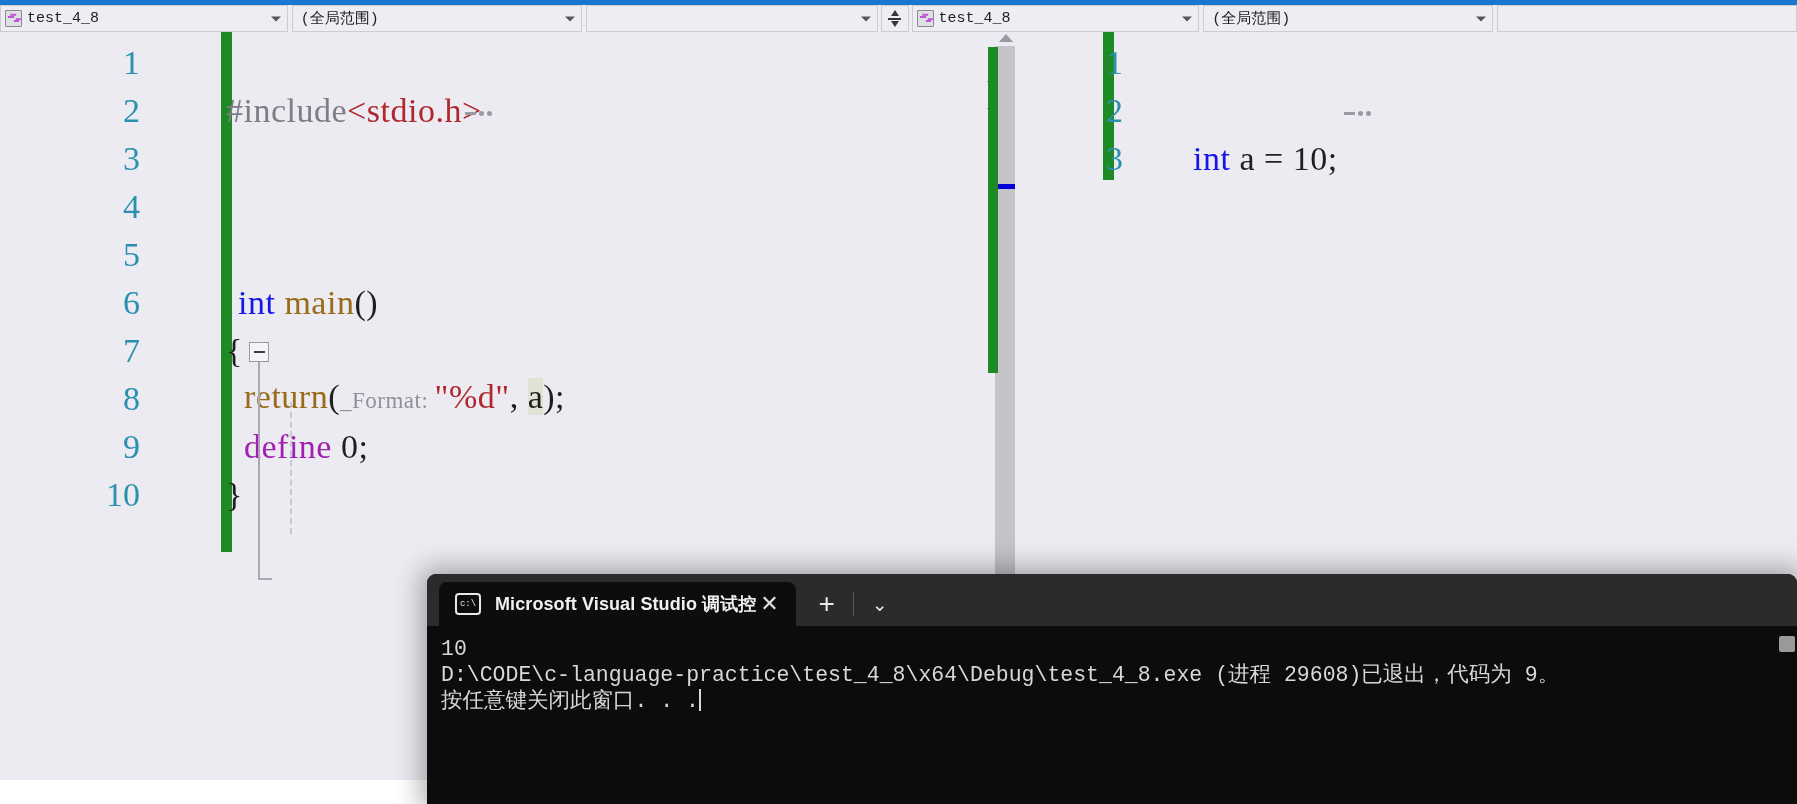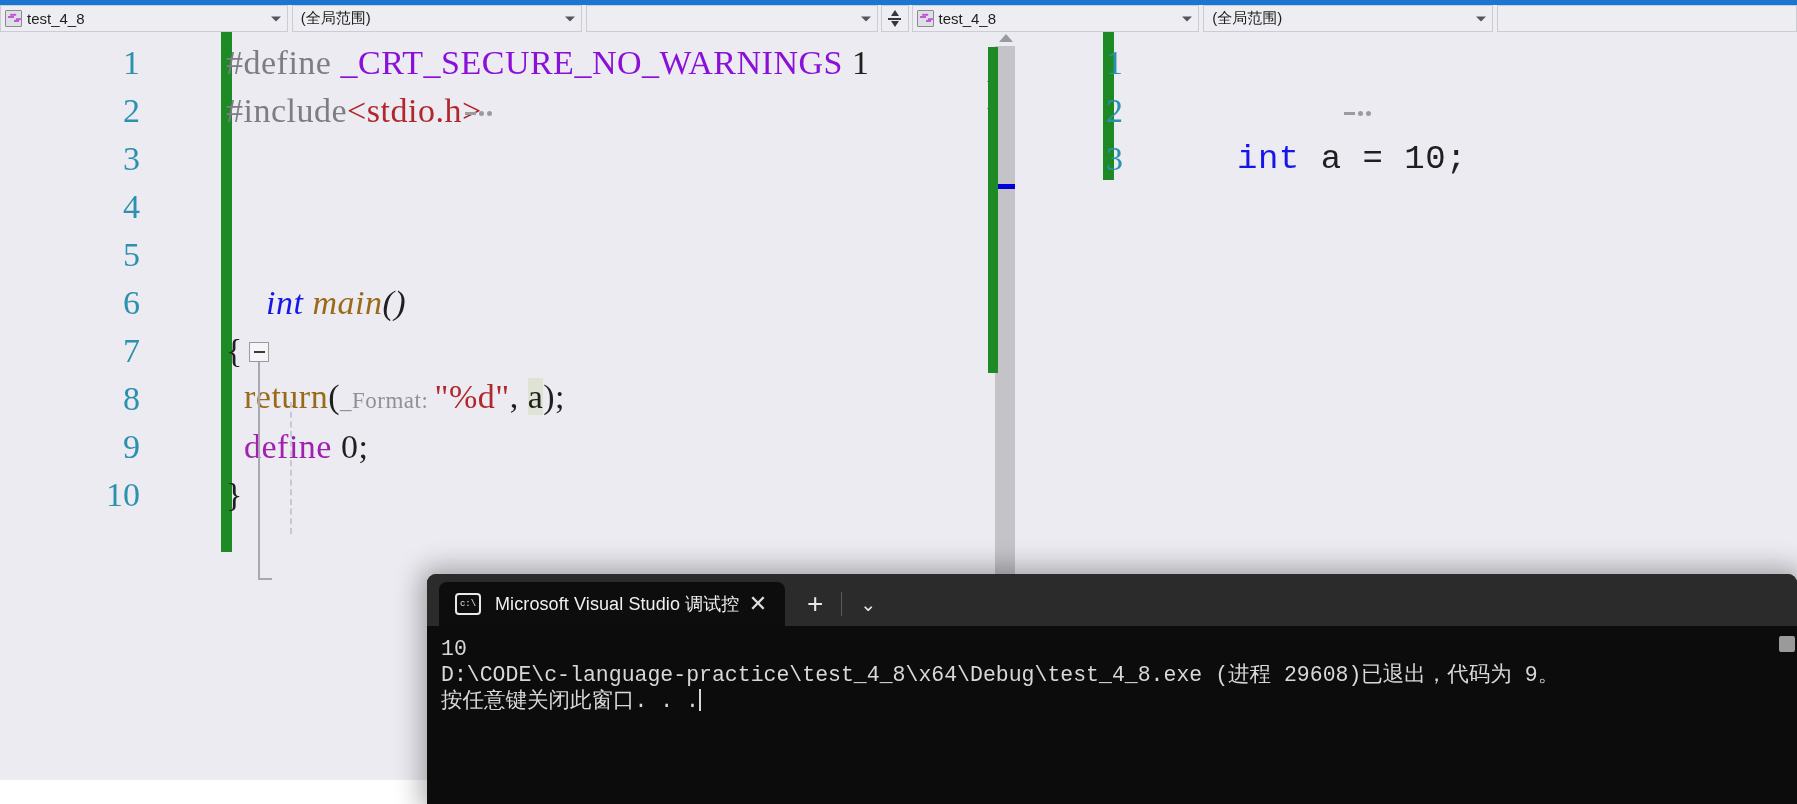--- a/index.html
+++ b/index.html
@@ -19,21 +19,21 @@
   .combo {
     position: relative; height: 27px; background: #eeeef2;
     border: 1px solid #ccccd6; display: flex; align-items: center;
     font-size: 15px; color: #1e1e1e; overflow: hidden; white-space: nowrap;
   }
   .combo .caret {
     position: absolute; right: 6px; top: 50%; transform: translateY(-50%);
     width: 0; height: 0; border-left: 5px solid transparent; border-right: 5px solid transparent;
     border-top: 5px solid #555560;
   }
-  .combo .ctext { padding-left: 8px; padding-right: 24px; overflow: hidden; text-overflow: clip; }
+  .combo .ctext { padding-left: 8px; padding-right: 24px; overflow: hidden; text-overflow: clip; font-family: Liberation Mono, monospace; }
   .vsicon {
     width: 17px; height: 17px; flex: 0 0 17px; margin-left: 4px; margin-right: 2px;
     border: 1px solid #8a8a96; background: #dfdfe6; position: relative; border-radius: 1px;
   }
   .vsicon::before, .vsicon::after {
     content: ""; position: absolute; background: #c156d8;
   }
   .vsicon::before { left: 2px; top: 5px; width: 6px; height: 1.5px; box-shadow: 2.2px -2.2px 0 0 #c156d8; }
   .vsicon::after  { left: 8px; top: 9px; width: 5px; height: 1.5px; box-shadow: 1.8px -1.8px 0 0 #c156d8; }
 
@@ -126,21 +126,21 @@
     margin-left: 12px; height: 44px; min-width: 346px; background: #0d0d0d;
     border-radius: 8px 8px 0 0; display: flex; align-items: center; padding: 0 14px 0 16px;
     color: #f0f0f0; font-size: 18px; white-space: nowrap; overflow: hidden;
   }
   .term-icon {
     width: 26px; height: 22px; flex: 0 0 26px; border: 2px solid #e8e8e8; border-radius: 4px;
     margin-right: 14px; position: relative; font-size: 9px; color: #e8e8e8;
     display: flex; align-items: center; justify-content: center;
     font-family: "Liberation Mono", monospace; line-height: 1;
   }
-  .term-tab-title { flex: 1 1 auto; overflow: hidden; font-weight: normal; letter-spacing: .1px; }
+  .term-tab-title { flex: 1 1 auto; overflow: hidden; font-weight: bold; letter-spacing: .1px; }
   .term-close { width: 26px; flex: 0 0 26px; text-align: center; font-size: 22px; color: #e0e0e0; font-weight: 300; }
   .term-plus { margin-left: 22px; color: #e8e8e8; font-size: 28px; font-weight: 300; line-height: 1; padding-bottom: 8px; }
   .term-sep { margin-left: 18px; width: 1px; height: 24px; background: #5a5a5a; margin-bottom: 10px; }
   .term-chev { margin-left: 18px; color: #e8e8e8; font-size: 19px; padding-bottom: 10px; }
   .term-body {
     position: absolute; left: 0; top: 52px; right: 0; bottom: 0; background: #0c0c0c;
     padding: 10px 0 0 14px; color: #d8d8d8;
     font-family: "Liberation Mono", monospace; font-size: 21.5px; line-height: 26px; white-space: pre;
   }
   .term-body .cur {
@@ -196,40 +196,39 @@
       <div class="ctext"></div>
     </div>
   </div>
 
   <div class="editor pane-left">
     <div class="changebar" style="left:221px; top:0; height:520px;"></div>
 
     <div id="left-lines">
         <div class="line" style="top: 7px;">
           <div class="lnum" style="width: 158px; flex: 0 0 158px;">1</div>
-          <div class="codetext" style="margin-left: 68px;"><span class="pp">#define </span><span class="macro">_CRT_SECURE_NO_WARNINGS </span><span class="num">1</span></div>
         </div>
         <div class="line" style="top: 55px;">
           <div class="lnum" style="width: 158px; flex: 0 0 158px;">2</div>
           <div class="codetext" style="margin-left: 68px;"><span class="pp">#include</span><span class="str">&lt;stdio.h&gt;</span></div>
         </div>
         <div class="line" style="top: 103px;">
           <div class="lnum" style="width: 158px; flex: 0 0 158px;">3</div>
           <div class="codetext" style="margin-left: 68px;"></div>
         </div>
         <div class="line" style="top: 151px;">
           <div class="lnum" style="width: 158px; flex: 0 0 158px;">4</div>
           <div class="codetext" style="margin-left: 68px;"></div>
         </div>
         <div class="line" style="top: 199px;">
           <div class="lnum" style="width: 158px; flex: 0 0 158px;">5</div>
         </div>
         <div class="line" style="top: 247px;">
           <div class="lnum" style="width: 158px; flex: 0 0 158px;">6</div>
-          <div class="codetext" style="margin-left: 108px; font-style: italic;"><span class="kw">int </span><span class="fn">main</span><span class="num">()</span></div>
+          <div class="codetext" style="margin-left: 80px;"><span class="kw">int </span><span class="fn">main</span><span class="num">()</span></div>
         </div>
         <div class="line" style="top: 295px;">
           <div class="lnum" style="width: 158px; flex: 0 0 158px;">7</div>
           <div class="codetext" style="margin-left: 68px;"><span class="num">{</span></div>
         </div>
         <div class="line" style="top: 343px;">
           <div class="lnum" style="width: 158px; flex: 0 0 158px;">8</div>
           <div class="codetext" style="margin-left: 68px;"><span class="fn">  return</span><span class="num">(</span><span class="hint">_Format: </span><span class="str">"%d"</span><span class="num">, </span><span class="hl">a</span><span class="num">);</span></div>
         </div>
         <div class="line" style="top: 391px;">
@@ -274,21 +273,21 @@
     <div id="right-lines">
         <div class="line" style="top: 7px;">
           <div class="lnum" style="width: 122px; flex: 0 0 122px;">1</div>
         </div>
         <div class="line" style="top: 55px;">
           <div class="lnum" style="width: 122px; flex: 0 0 122px;">2</div>
           <div class="codetext" style="margin-left: 64px;"></div>
         </div>
         <div class="line" style="top: 103px;">
           <div class="lnum" style="width: 122px; flex: 0 0 122px;">3</div>
-          <div class="codetext" style="margin-left: 96px; font-family: Liberation Mono, monospace;"><span class="kw">int </span><span class="num">a = 10;</span></div>
+          <div class="codetext" style="margin-left: 52px;"><span class="kw">int </span><span class="num">a = 10;</span></div>
         </div>
       </div>
     <div class="dots" style="left:325px; top:79px;">
       <div class="dash"></div>
         <div class="d"></div>
         <div class="d"></div>
     </div>
   </div>
 
   <div class="bottom-white"></div>

